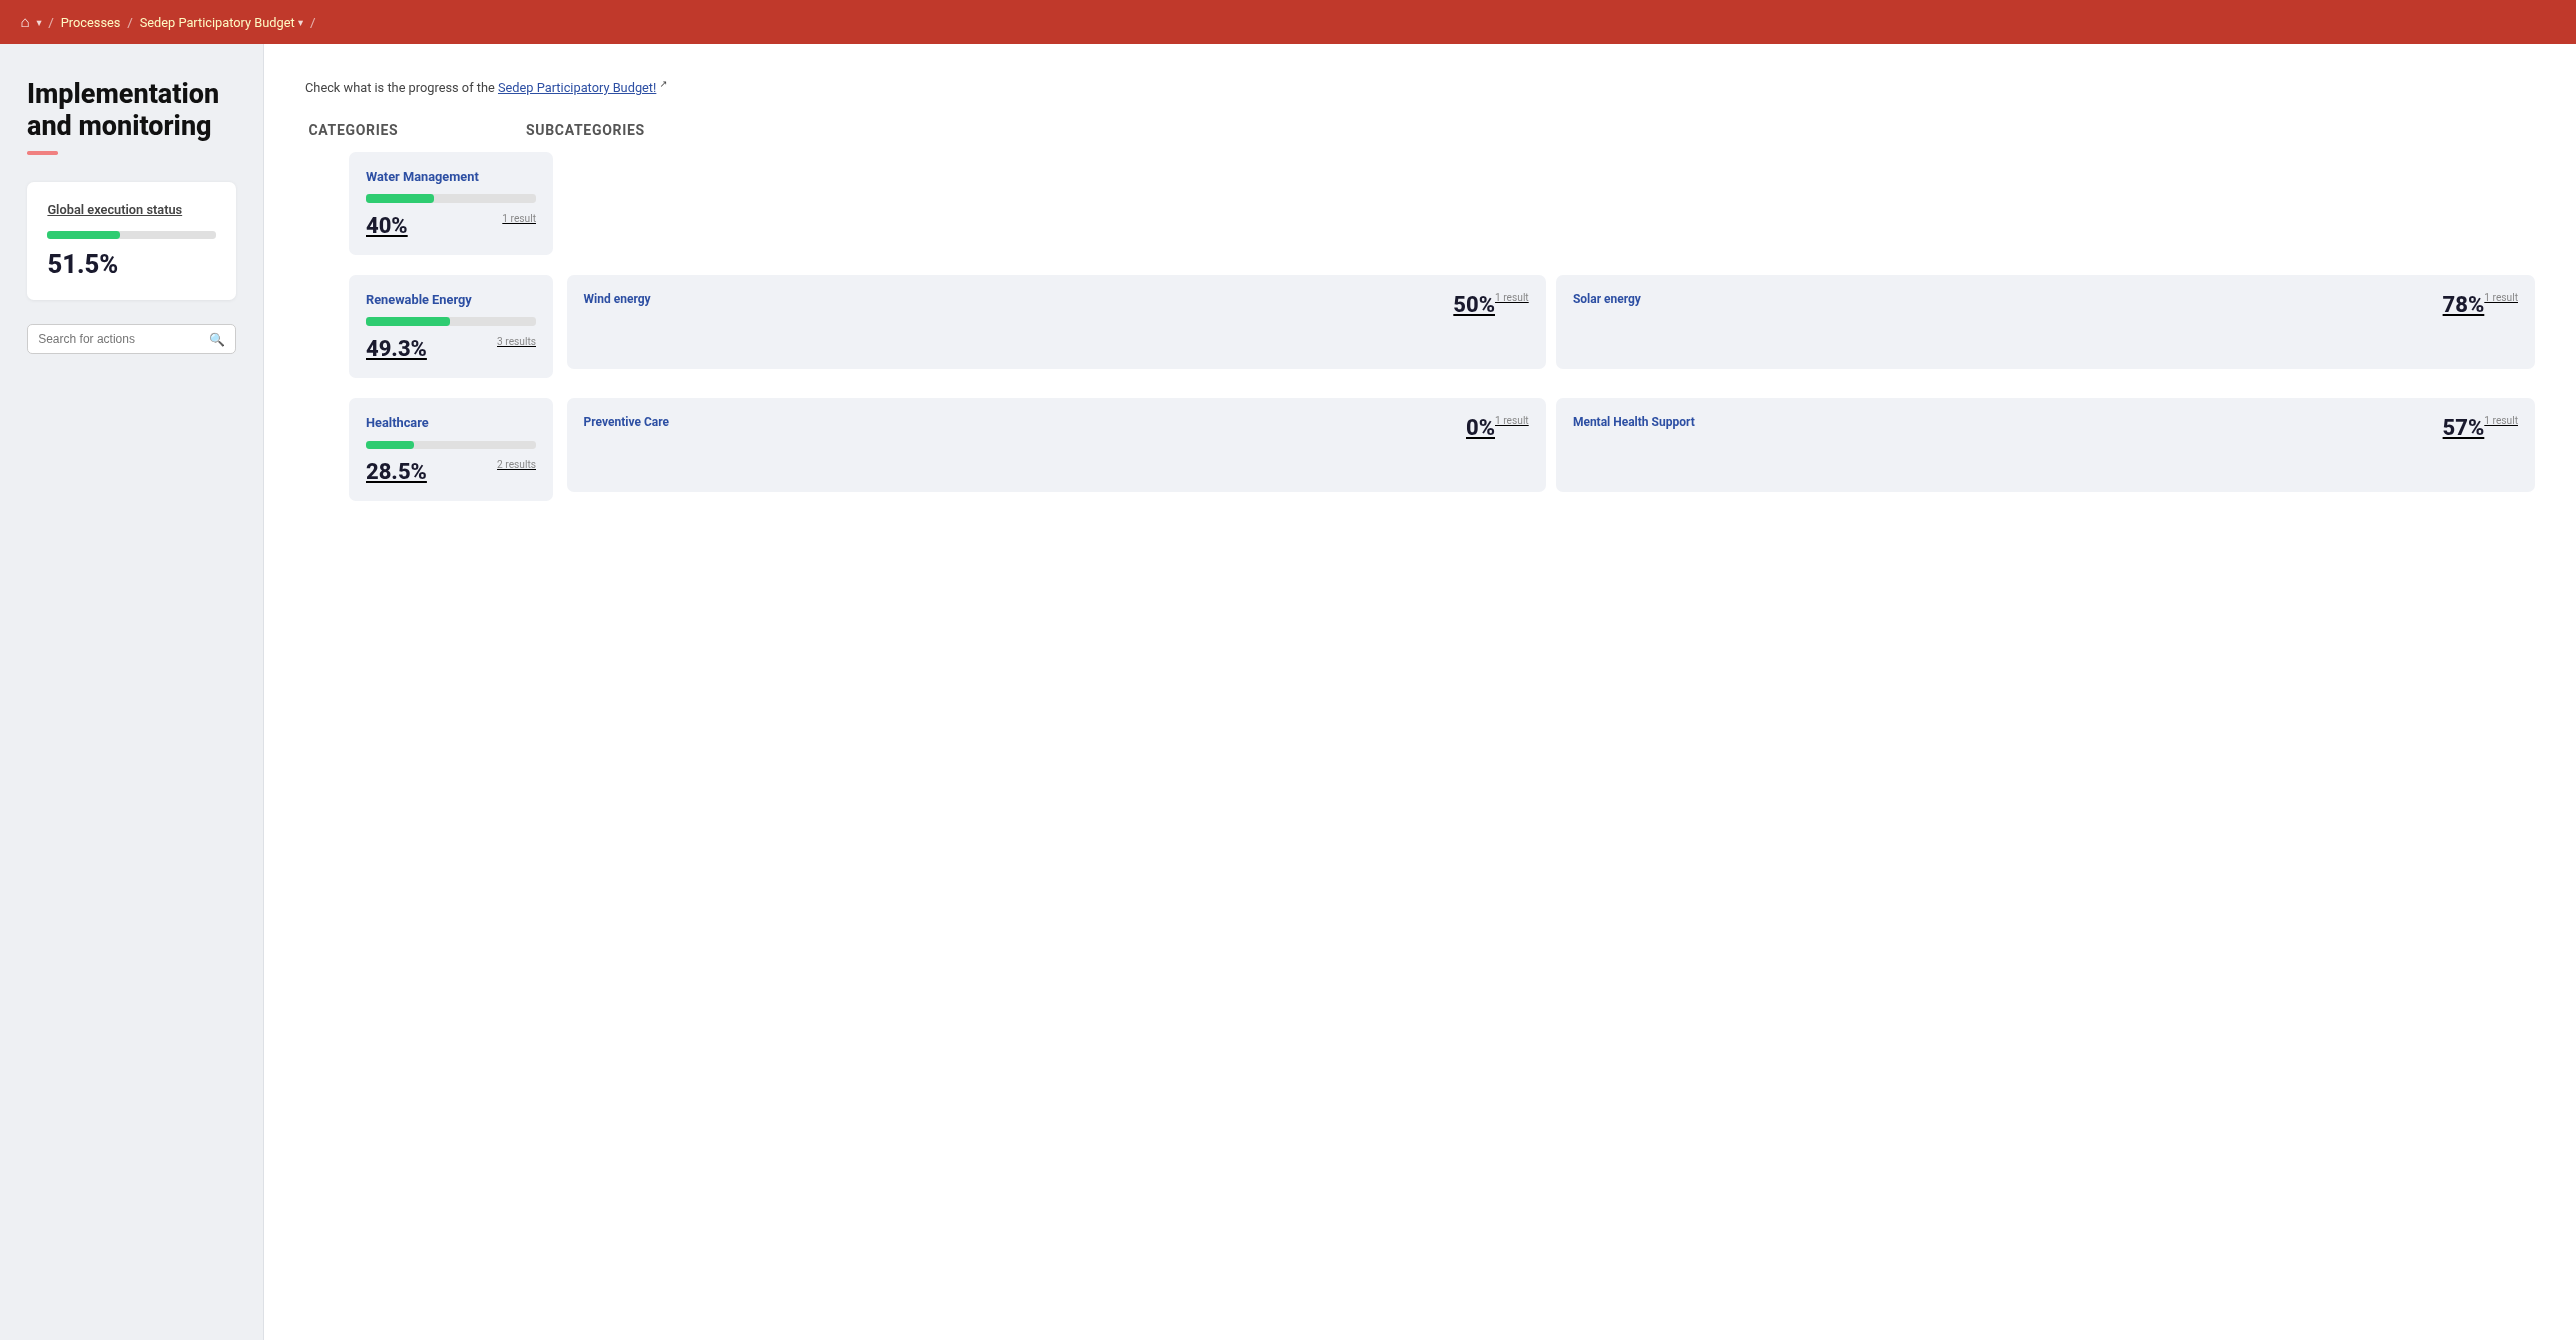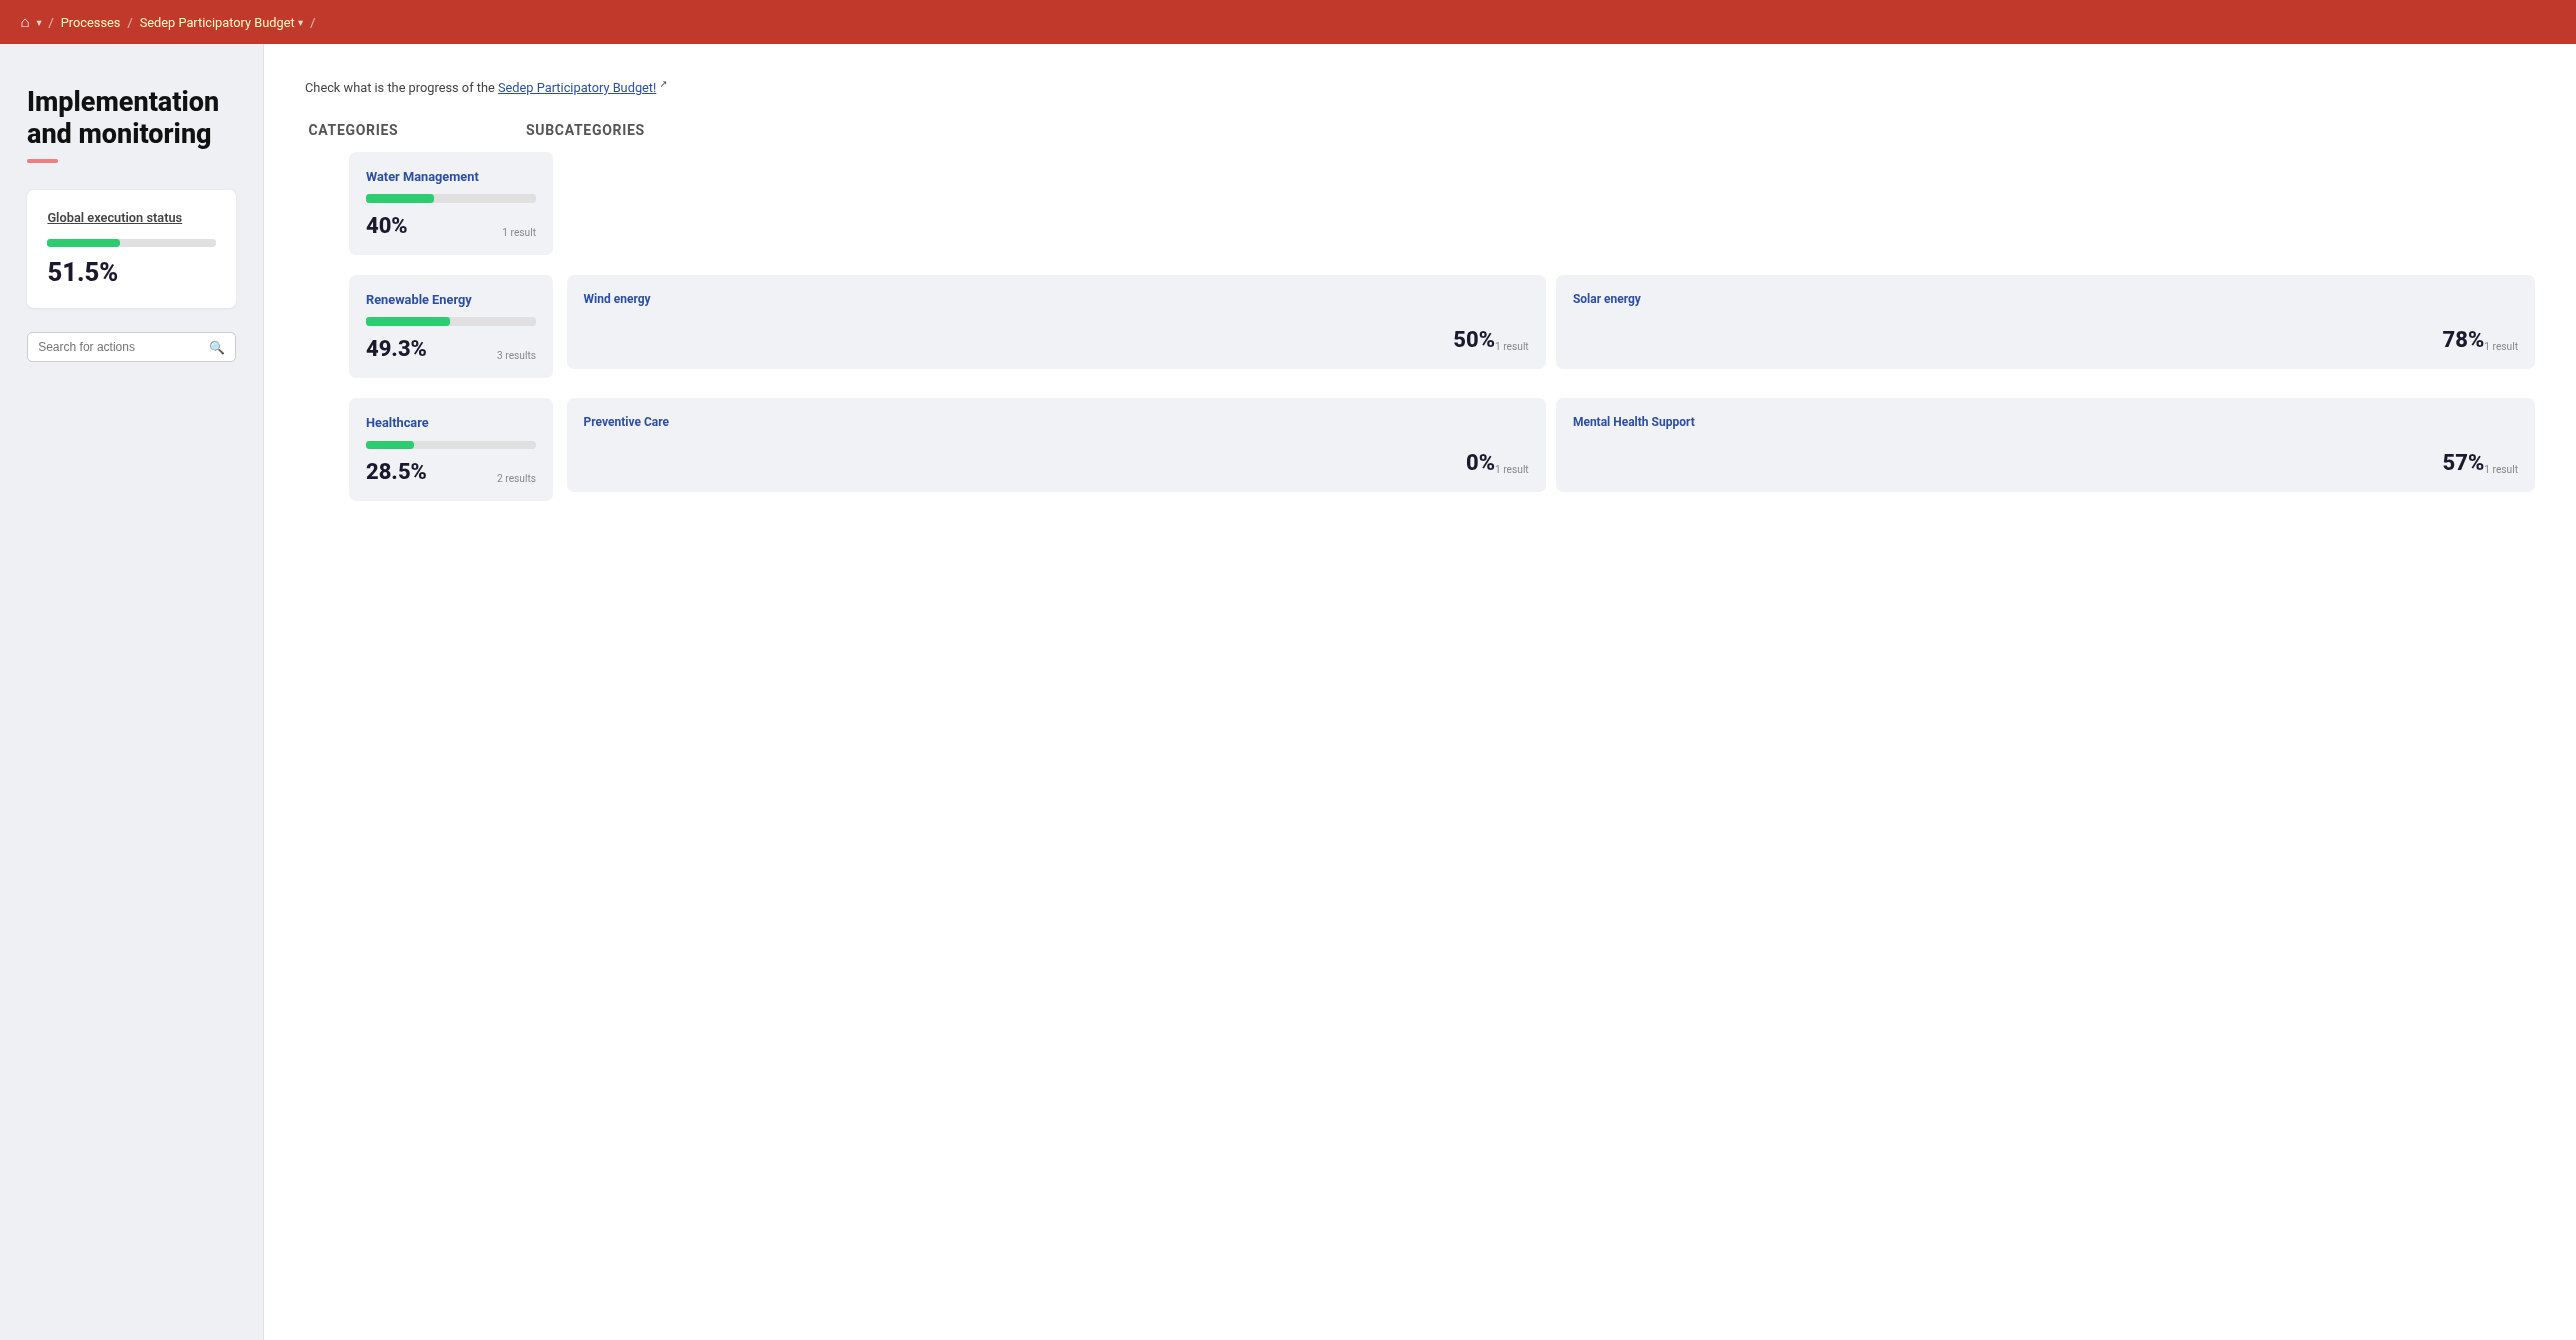--- a/index.html
+++ b/index.html
@@ -52,21 +52,20 @@
       background: #eef0f3;
       padding: 34px 27px;
       border-right: 0.9px solid #dde0e5;
     }
     .page-title {
       font-size: 27px;
       font-weight: 800;
       color: #111;
       line-height: 1.2;
       margin-bottom: 8.5px;
-      margin-top: 8px;
     }
     .title-underline {
       width: 31px;
       height: 3.4px;
       background: #f08080;
       border-radius: 1.7px;
       margin-bottom: 27px;
     }
     .status-card {
       background: white;
@@ -187,21 +186,21 @@
       color: #1a1a2e;
     }
     .category-results {
       font-size: 10.2px;
       color: #888;
       text-align: right;
     }
     .percent-row {
       display: flex;
       justify-content: space-between;
-      align-items: flex-end;
+      text-decoration: underline;
     }
 
     .subcategories-grid {
       display: flex;
       gap: 10.2px;
       flex-wrap: wrap;
     }
     .subcategory-card {
       background: #f0f2f6;
       border-radius: 7px;

